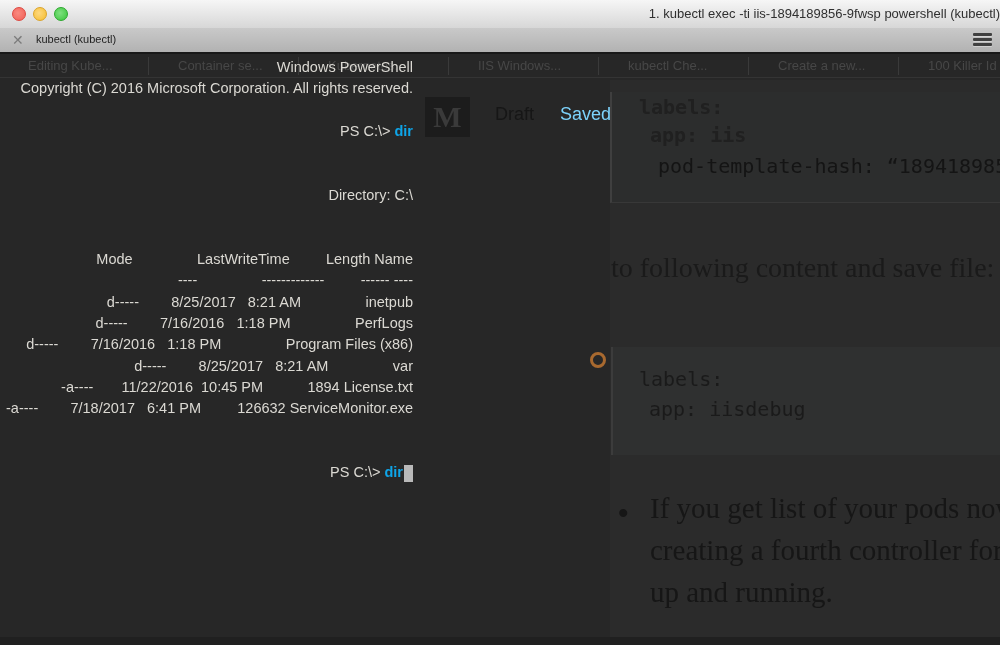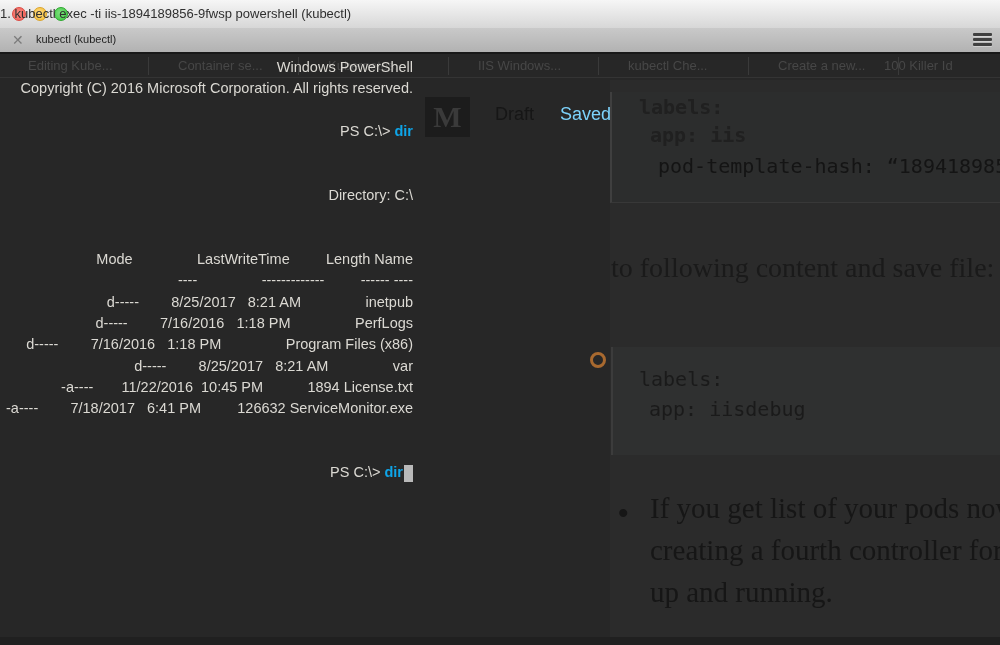--- a/index.html
+++ b/index.html
@@ -6,21 +6,21 @@
   #app{position:relative;width:1000px;height:645px;overflow:hidden;
        font-family:"Liberation Sans",sans-serif;background:#272727;}
 
   
   .titlebar{position:absolute;left:0;top:0;width:1000px;height:28px;
     background:linear-gradient(#f6f6f6,#d7d7d7);border-bottom:1px solid #9e9e9e;}
   .tl{position:absolute;top:7px;width:14px;height:14px;border-radius:50%;}
   .tl.red{left:12px;background:radial-gradient(circle at 5px 5px,#f98a80,#f15e55);border:1px solid #dd4740;box-sizing:border-box;}
   .tl.yellow{left:33px;background:radial-gradient(circle at 5px 5px,#fdd87f,#f5bd2e);border:1px solid #dba429;box-sizing:border-box;}
   .tl.green{left:54px;background:radial-gradient(circle at 5px 5px,#7fe07f,#39c53b);border:1px solid #2aa82c;box-sizing:border-box;}
-  .wintitle{position:absolute;left:0;right:0;top:6px;text-align:left;
+  .wintitle{position:absolute;left:0;right:0;top:6px;text-align:right;
     font-size:13px;color:#2f2f2f;}
 
   
   .tabbar{position:absolute;left:0;top:28px;width:1000px;height:26px;
     background:linear-gradient(#c9c9c9,#b2b2b2);border-bottom:2px solid #191919;box-sizing:border-box;}
   .tabclose{position:absolute;left:12px;top:4px;font-size:14px;color:#7b7b7b;cursor:default;}
   .tabtitle{position:absolute;left:36px;top:5px;font-size:11px;color:#1e1e1e;}
   .hamburger{position:absolute;right:8px;top:5px;width:19px;height:15px;}
   .hamburger span{display:block;width:19px;height:3px;background:#414141;
     margin-bottom:2px;border-radius:1px;box-shadow:0 1px 0 rgba(255,255,255,.35);}
@@ -96,21 +96,21 @@
 
   <div class="screen">
 
     <div class="ghost-tabs">
       <span class="gtab" style="left:28px">Editing Kube...</span>
       <span class="gtab" style="left:178px">Container se...</span>
       <span class="gtab" style="left:328px">Kubernetes...</span>
       <span class="gtab" style="left:478px">IIS Windows...</span>
       <span class="gtab" style="left:628px">kubectl Che...</span>
       <span class="gtab" style="left:778px">Create a new...</span>
-      <span class="gtab" style="left:884px">100 Killer Id</span>
+      <span class="gtab" style="left:928px">100 Killer Id</span>
       <span class="gdiv" style="left:148px"></span>
       <span class="gdiv" style="left:298px"></span>
       <span class="gdiv" style="left:448px"></span>
       <span class="gdiv" style="left:598px"></span>
       <span class="gdiv" style="left:748px"></span>
       <span class="gdiv" style="left:898px"></span>
       <span class="gtab-underline"></span>
     </div>
 
     <div class="mbox">M</div>

